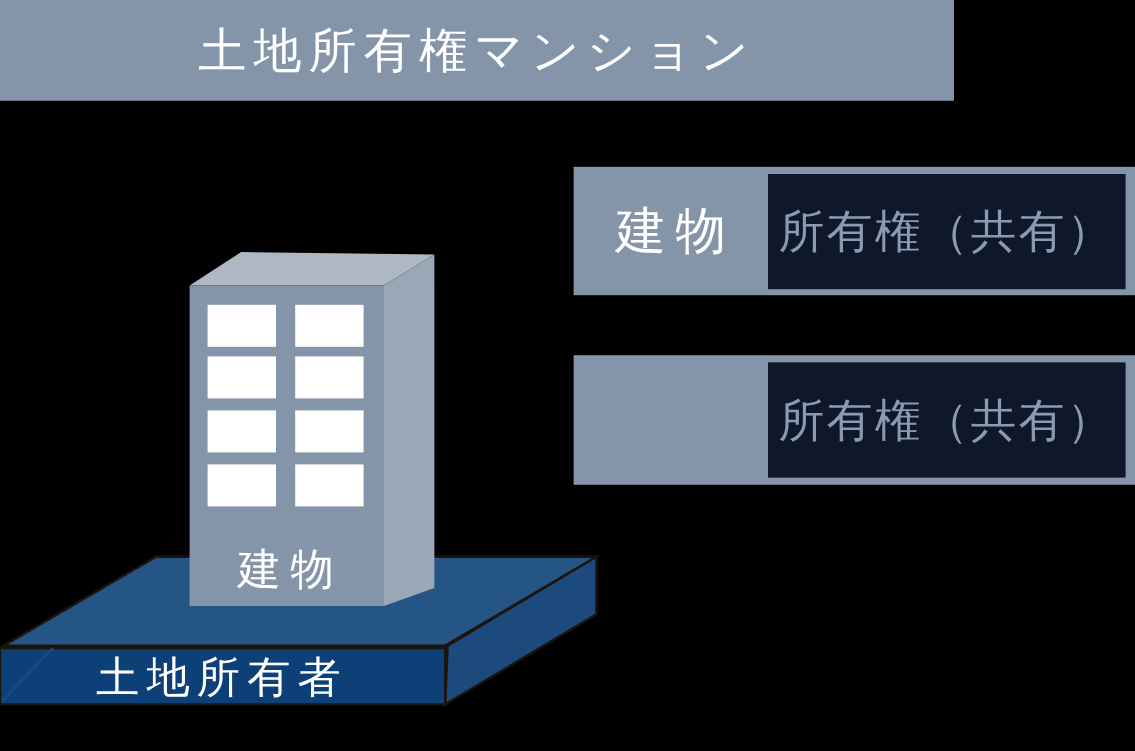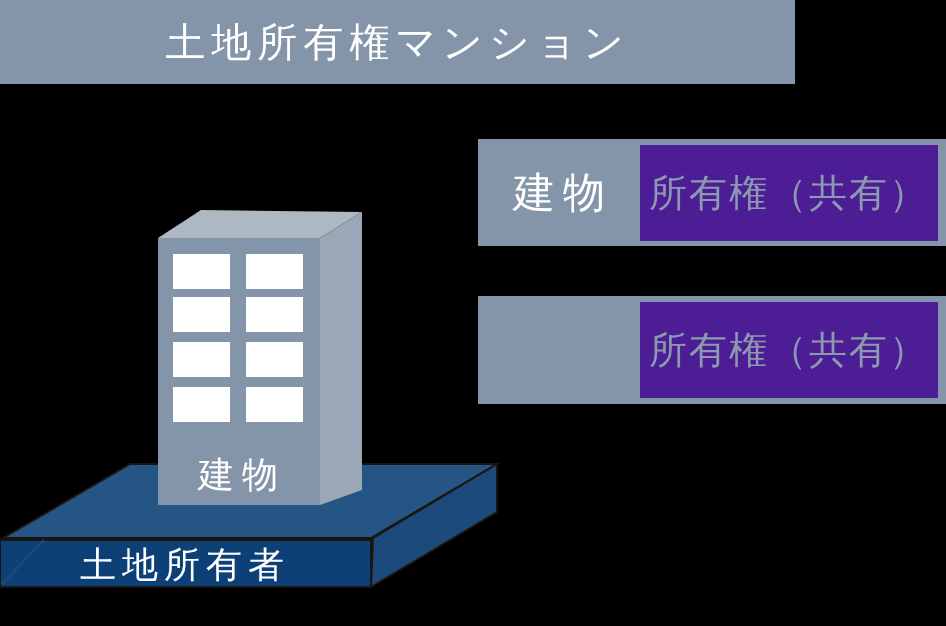--- a/index.html
+++ b/index.html
@@ -18,21 +18,21 @@
     position:absolute;left:478px;width:468px;background:#8494a9;
   }
   .row.row-1{top:139px;height:107px;}
   .row.row-2{top:296px;height:108px;}
   .row .label{
     position:absolute;left:0;top:0;width:162px;height:100%;
     display:flex;align-items:center;justify-content:center;
     color:#ffffff;font-size:42px;letter-spacing:8px;text-indent:8px;white-space:nowrap;
   }
   .row .value-box{
-    position:absolute;left:162px;top:6px;width:298px;height:96px;background:#4c1d95;
+    position:absolute;left:162px;top:6px;width:298px;height:96px;background:#0f172a;
     display:flex;align-items:center;justify-content:center;
   }
   .row .value-box .value{
     color:#8b9ab0;font-size:38px;letter-spacing:2px;white-space:nowrap;
   }
   svg text{
     font-family:"DejaVu Serif","Liberation Serif",serif;fill:#ffffff;
   }
   .illu{position:absolute;left:0;top:0;}
 </style>

